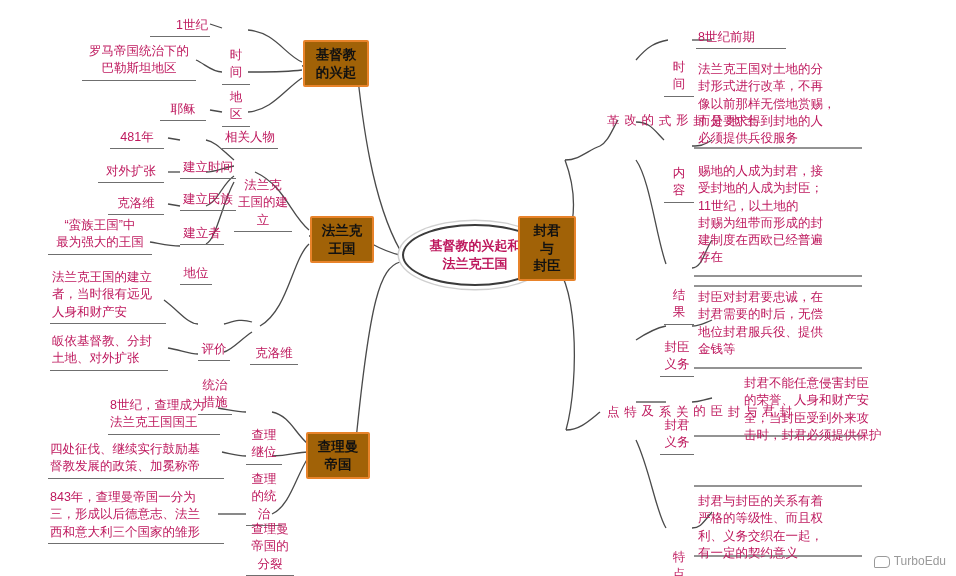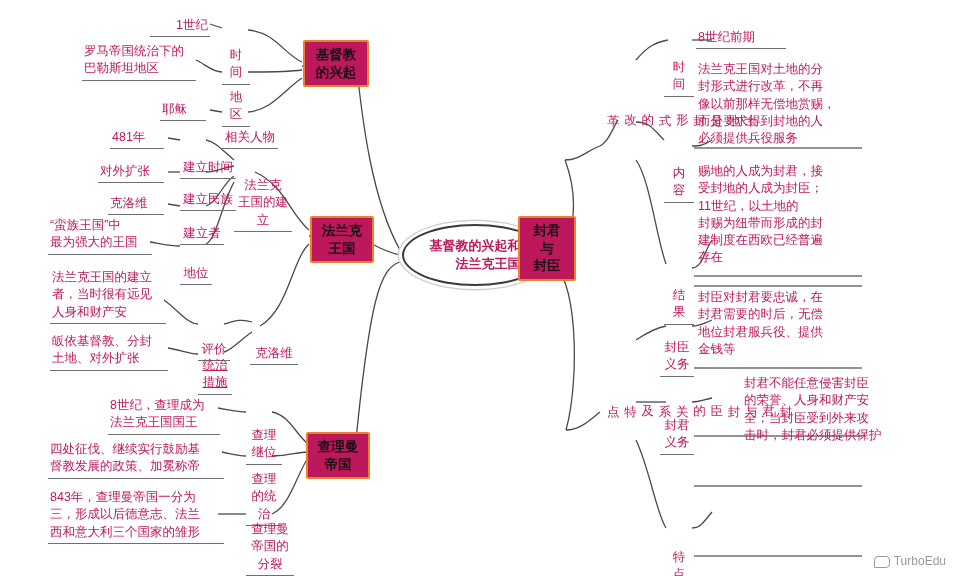--- a/index.html
+++ b/index.html
@@ -35,21 +35,21 @@
     line-height: 1.38;
     color: #be185d;
     white-space: pre-line;
   }
   
   .leaf {
     padding: 1px 2px 2px 2px;
     border-bottom: 1.4px solid #6f6f6f;
     text-align: left;
   }
-  .leaf.center { }
+  .leaf.center { text-align: center; }
   .leaf.right { text-align: right; }
   .leaf.nb { border-bottom: none; }
 
   
   .mid {
     padding: 1px 3px 2px 3px;
     border-bottom: 1.4px solid #6f6f6f;
     text-align: center;
     margin-top: 28px;
   }
@@ -58,21 +58,21 @@
     writing-mode: vertical-rl;
     text-orientation: upright;
     letter-spacing: 1px;
     border-left: none;
     border-bottom: none;
     text-align: center;
   }
   
   .boxed {
     border: 2.2px solid #e8832a;
-    background: #be185d;
+    background: #a16207;
     color: #111;
     font-weight: bold;
     font-size: 13.5px;
     line-height: 1.3;
     padding: 4px 7px;
     text-align: center;
     border-radius: 2px;
   }
   
   .central {
@@ -192,21 +192,21 @@
       <path d="M694 148 L 862 148"></path>
       <path d="M694 276 L 862 276"></path>
       <path d="M694 286 L 862 286"></path>
       <path d="M694 368 L 862 368"></path>
       <path d="M694 436 L 862 436"></path>
       <path d="M694 486 L 862 486"></path>
       <path d="M694 556 L 862 556"></path>
     </g>
   </svg>
 
-  <div class="node central" style="left:402px; top:224px;text-align:right;">基督教的兴起和
+  <div class="node central" style="left:402px; top:224px;">基督教的兴起和
 法兰克王国</div>
 
   <div class="node boxed" style="left:303px; top:40px; width:66px;">基督教
 的兴起</div>
 
   <div class="node mid" style="left:222px; top:18px; width:28px;">时间</div>
   <div class="node leaf right" style="left:150px; top:16px; width:60px;">1世纪</div>
 
   <div class="node mid" style="left:222px; top:60px; width:28px;">地区</div>
   <div class="node leaf center" style="left:82px; top:42px; width:114px;">罗马帝国统治下的
@@ -234,21 +234,21 @@
   <div class="node leaf center" style="left:48px; top:216px; width:104px;">“蛮族王国”中
 最为强大的王国</div>
 
   <div class="node mid" style="left:250px; top:316px; width:48px;">克洛维</div>
 
   <div class="node mid" style="left:198px; top:312px; width:32px;">评价</div>
   <div class="node leaf" style="left:50px; top:268px; width:116px;">法兰克王国的建立
 者，当时很有远见
 人身和财产安</div>
 
-  <div class="node mid" style="left:198px; top:328px; width:34px;text-decoration:underline;">统治
+  <div class="node mid" style="left:198px; top:348px; width:34px;">统治
 措施</div>
   <div class="node leaf" style="left:50px; top:332px; width:118px;">皈依基督教、分封
 土地、对外扩张</div>
 
   <div class="node boxed" style="left:306px; top:432px; width:64px;">查理曼
 帝国</div>
 
   <div class="node mid" style="left:246px; top:398px; width:36px;">查理
 继位</div>
   <div class="node leaf" style="left:108px; top:396px; width:112px;">8世纪，查理成为
@@ -317,19 +317,23 @@
 金钱等</div>
 
   <div class="node mid" style="left:660px; top:388px; width:34px;">封君
 义务</div>
   <div class="node leaf nb para" style="left:696px; top:374px; width:168px;margin-left:46px;">封君不能任意侵害封臣
 的荣誉、人身和财产安
 全；当封臣受到外来攻
 击时，封君必须提供保护</div>
 
   <div class="node mid" style="left:664px; top:520px; width:30px;">特点</div>
+  <div class="node leaf nb para" style="left:696px; top:492px; width:168px;">封君与封臣的关系有着
+严格的等级性、而且权
+利、义务交织在一起，
+有一定的契约意义</div>
 
   <div class="watermark">
     <span class="wm-icon"></span>
     <span>TurboEdu</span>
   </div>
 
 </div>
 
 </body></html>

